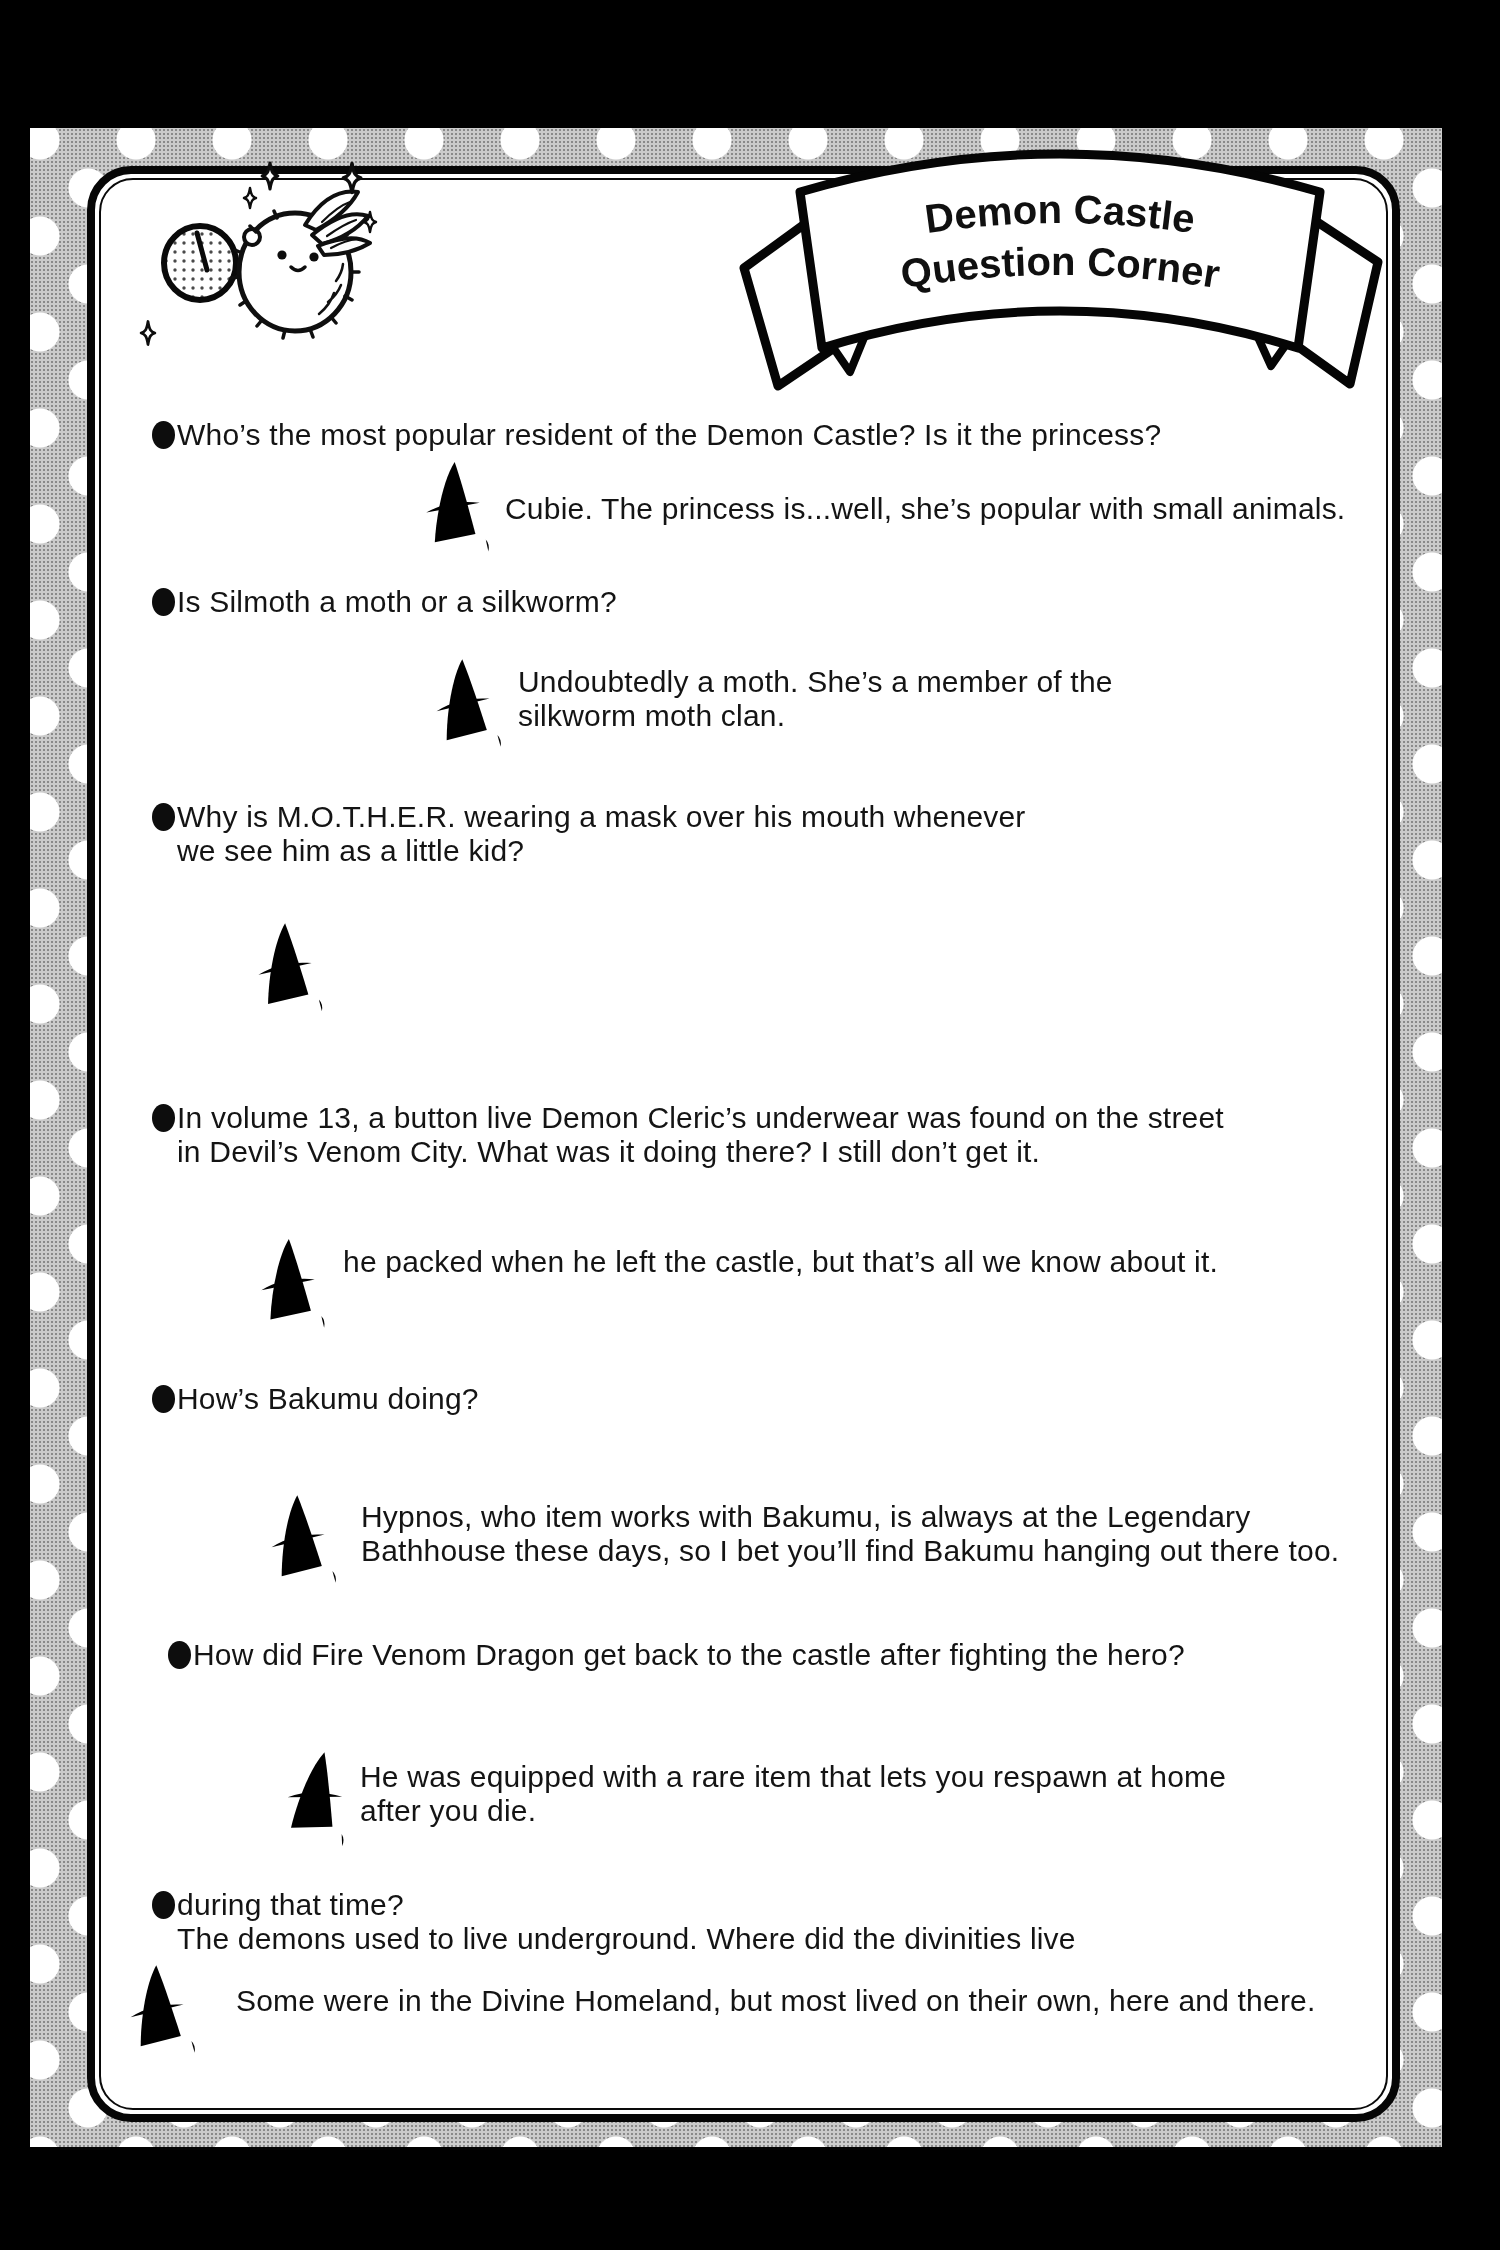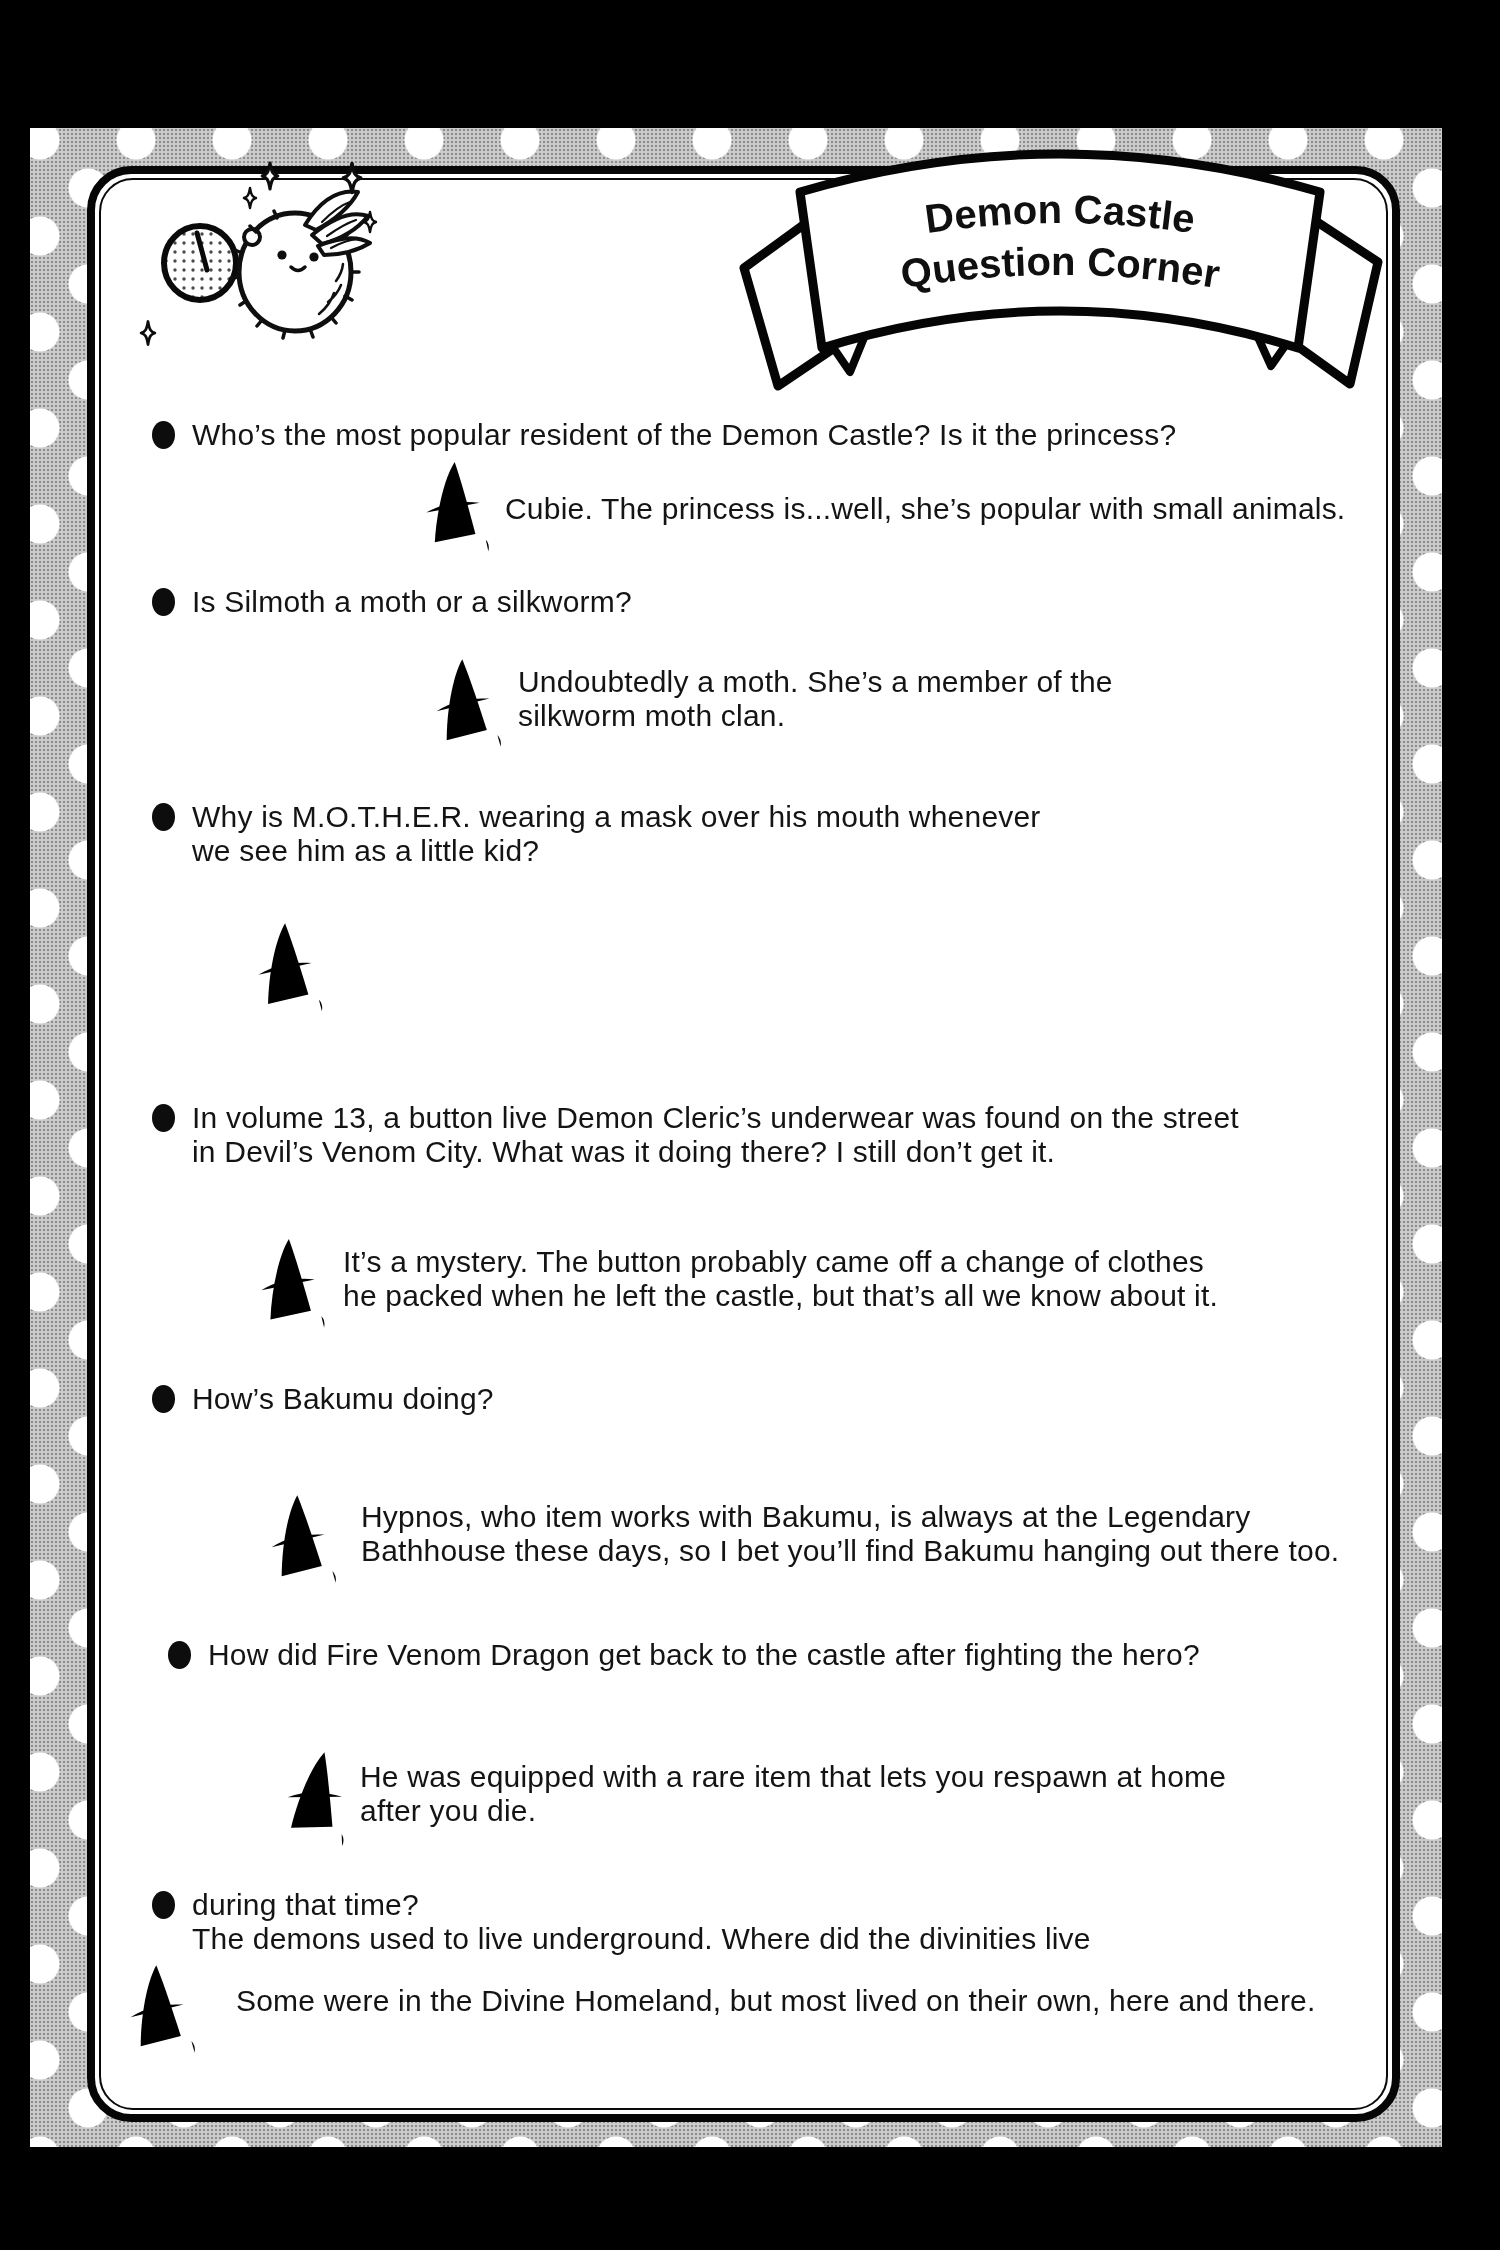--- a/index.html
+++ b/index.html
@@ -17,21 +17,21 @@
   
   #panel{position:absolute;left:87px;top:166px;width:1313px;height:1956px;box-sizing:border-box;
          background:#fff;border:8px solid #060606;border-radius:44px;}
   #panel-inner{position:absolute;inset:4px;border:2.5px solid #0a0a0a;border-radius:34px;}
   
   #banner{position:absolute;left:728px;top:132px;width:664px;height:272px;z-index:6;}
   #banner text{font-family:"Liberation Sans",sans-serif;font-weight:600;font-size:40px;fill:#101010;}
   
   #mascot{position:absolute;left:100px;top:150px;width:300px;height:210px;z-index:5;}
   
-  .q{position:absolute;display:flex;gap:17px;z-index:4;}
+  .q{position:absolute;display:flex;gap:2px;z-index:4;}
   .bullet{flex:none;width:23px;height:28px;margin-top:3px;background:#0d0d0d;border-radius:50%;}
   .line{white-space:nowrap;font-size:30px;line-height:34px;letter-spacing:0.2px;}
   .a-text{position:absolute;z-index:4;}
   .amark{position:absolute;width:78px;height:104px;z-index:4;}
   #defs-holder{position:absolute;width:0;height:0;overflow:hidden;}
 </style>
 </head>
 <body>
 
 <div id="page">
@@ -151,21 +151,20 @@
     <span class="bullet"></span>
     <div>
       <div class="line">In volume 13, a button live Demon Cleric’s underwear was found on the street</div>
       <div class="line">in Devil’s Venom City. What was it doing there? I still don’t get it.</div>
     </div>
   </div>
   <svg class="amark" style="left:253px;top:1232px;transform:rotate(-4deg)" viewBox="0 0 78 104" aria-label="A.">
       <use href="#amark-shape"></use>
     </svg>
   <div class="a-text" style="left:343px;top:1245px">
-    <div class="line">It’s a mystery. The button probably came off a change of clothes</div>
     <div class="line">he packed when he left the castle, but that’s all we know about it.</div>
   </div>
 
   <div class="q" style="left:152px;top:1382px">
     <span class="bullet"></span>
     <div>
         <div class="line">How’s Bakumu doing?</div>
       </div>
   </div>
   <svg class="amark" style="left:263px;top:1488px;transform:rotate(-6deg)" viewBox="0 0 78 104" aria-label="A.">

